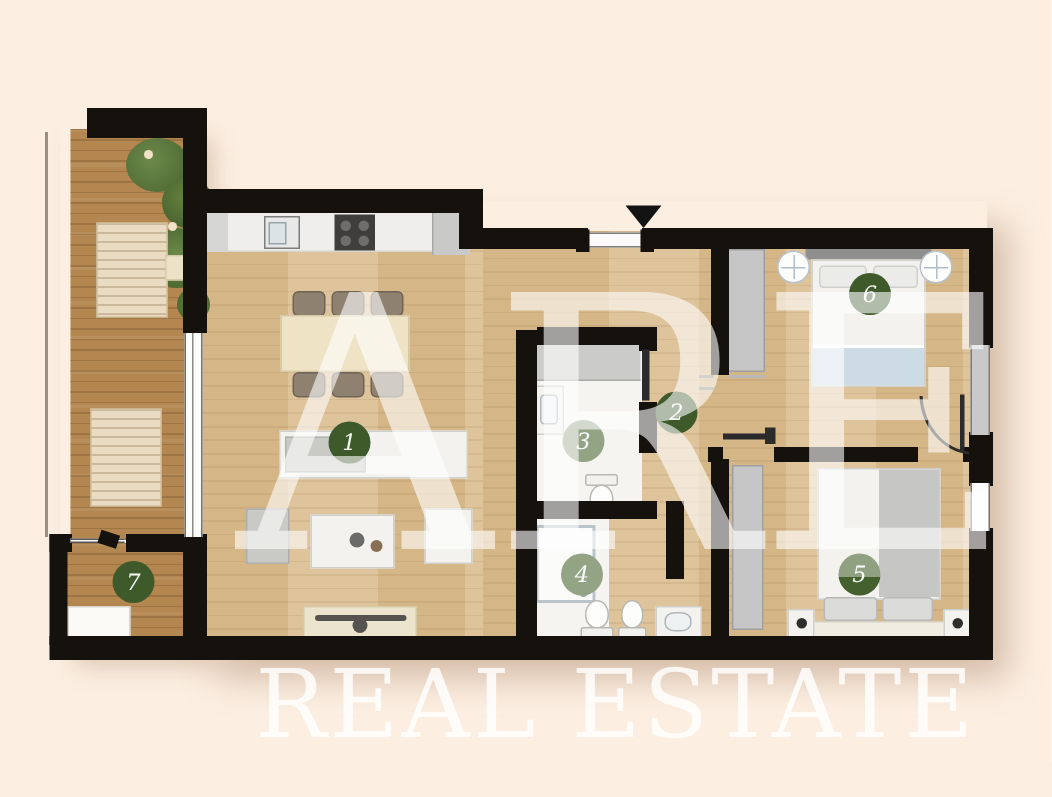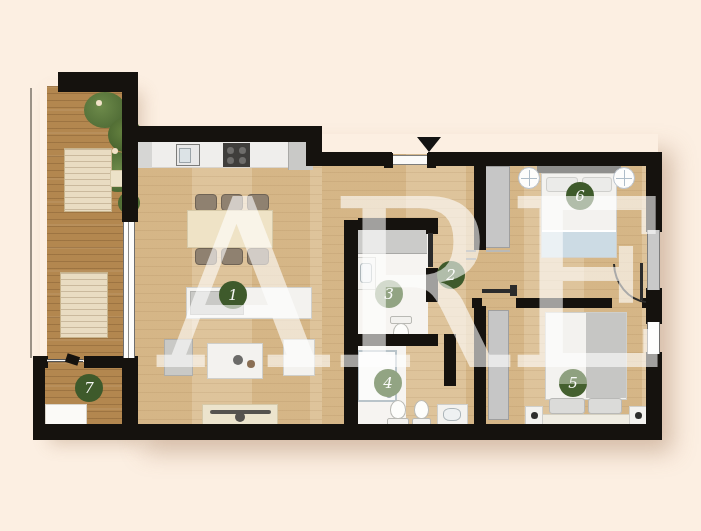--- a/index.html
+++ b/index.html
@@ -204,13 +204,14 @@
       <span>5</span>
     </div>
   <div class="marker" style="left: 566px; top: 182px; background: rgb(62, 90, 43);">
       <span>6</span>
     </div>
   <div class="marker" style="left: 75px; top: 374px; background: rgb(62, 90, 43);">
       <span>7</span>
     </div>
 
   <div class="wm" style="left:158px;top:168px;width:505px;font-size:235px;color:rgba(255,255,255,.60);">ARE</div>
+  <div class="wm" style="left:158px;top:438px;width:505px;font-size:63px;letter-spacing:2px;color:rgba(255,255,255,.82);">REAL ESTATE</div>
 </div>
 
 </body></html>

